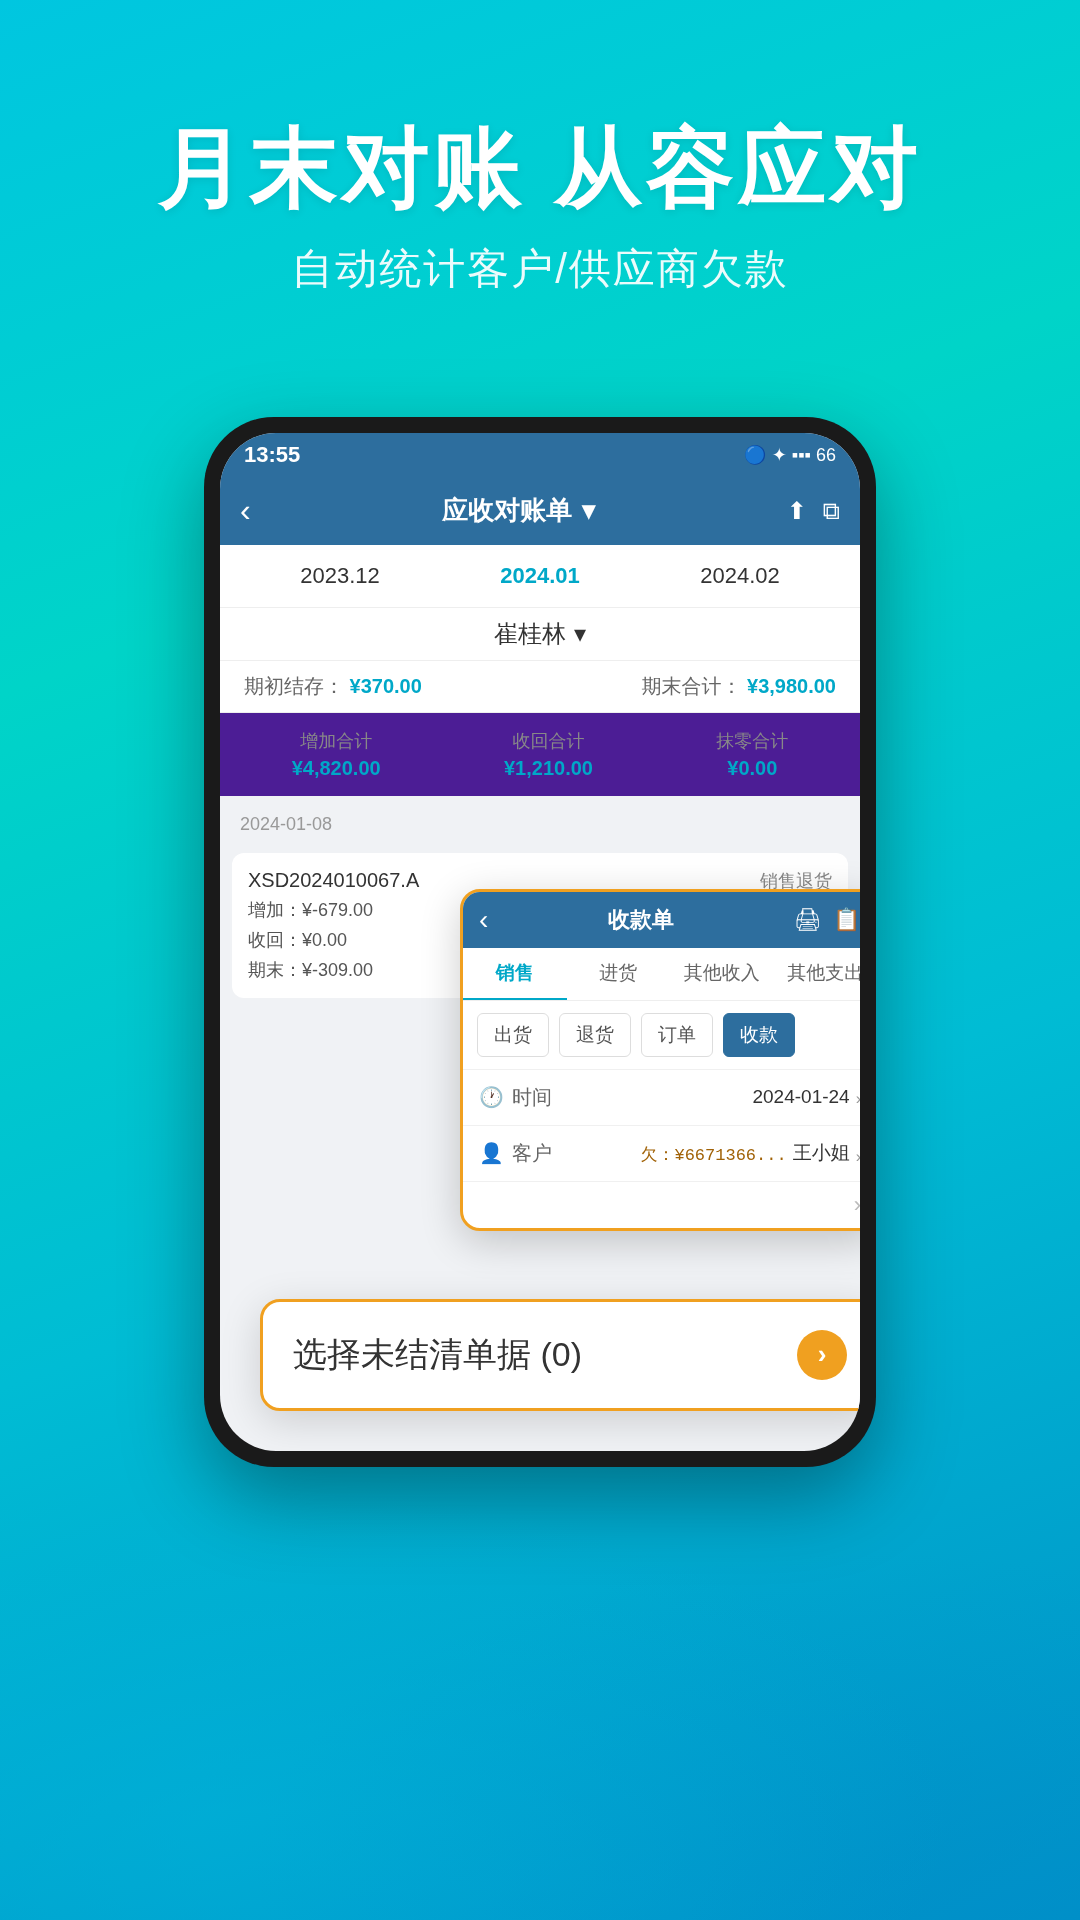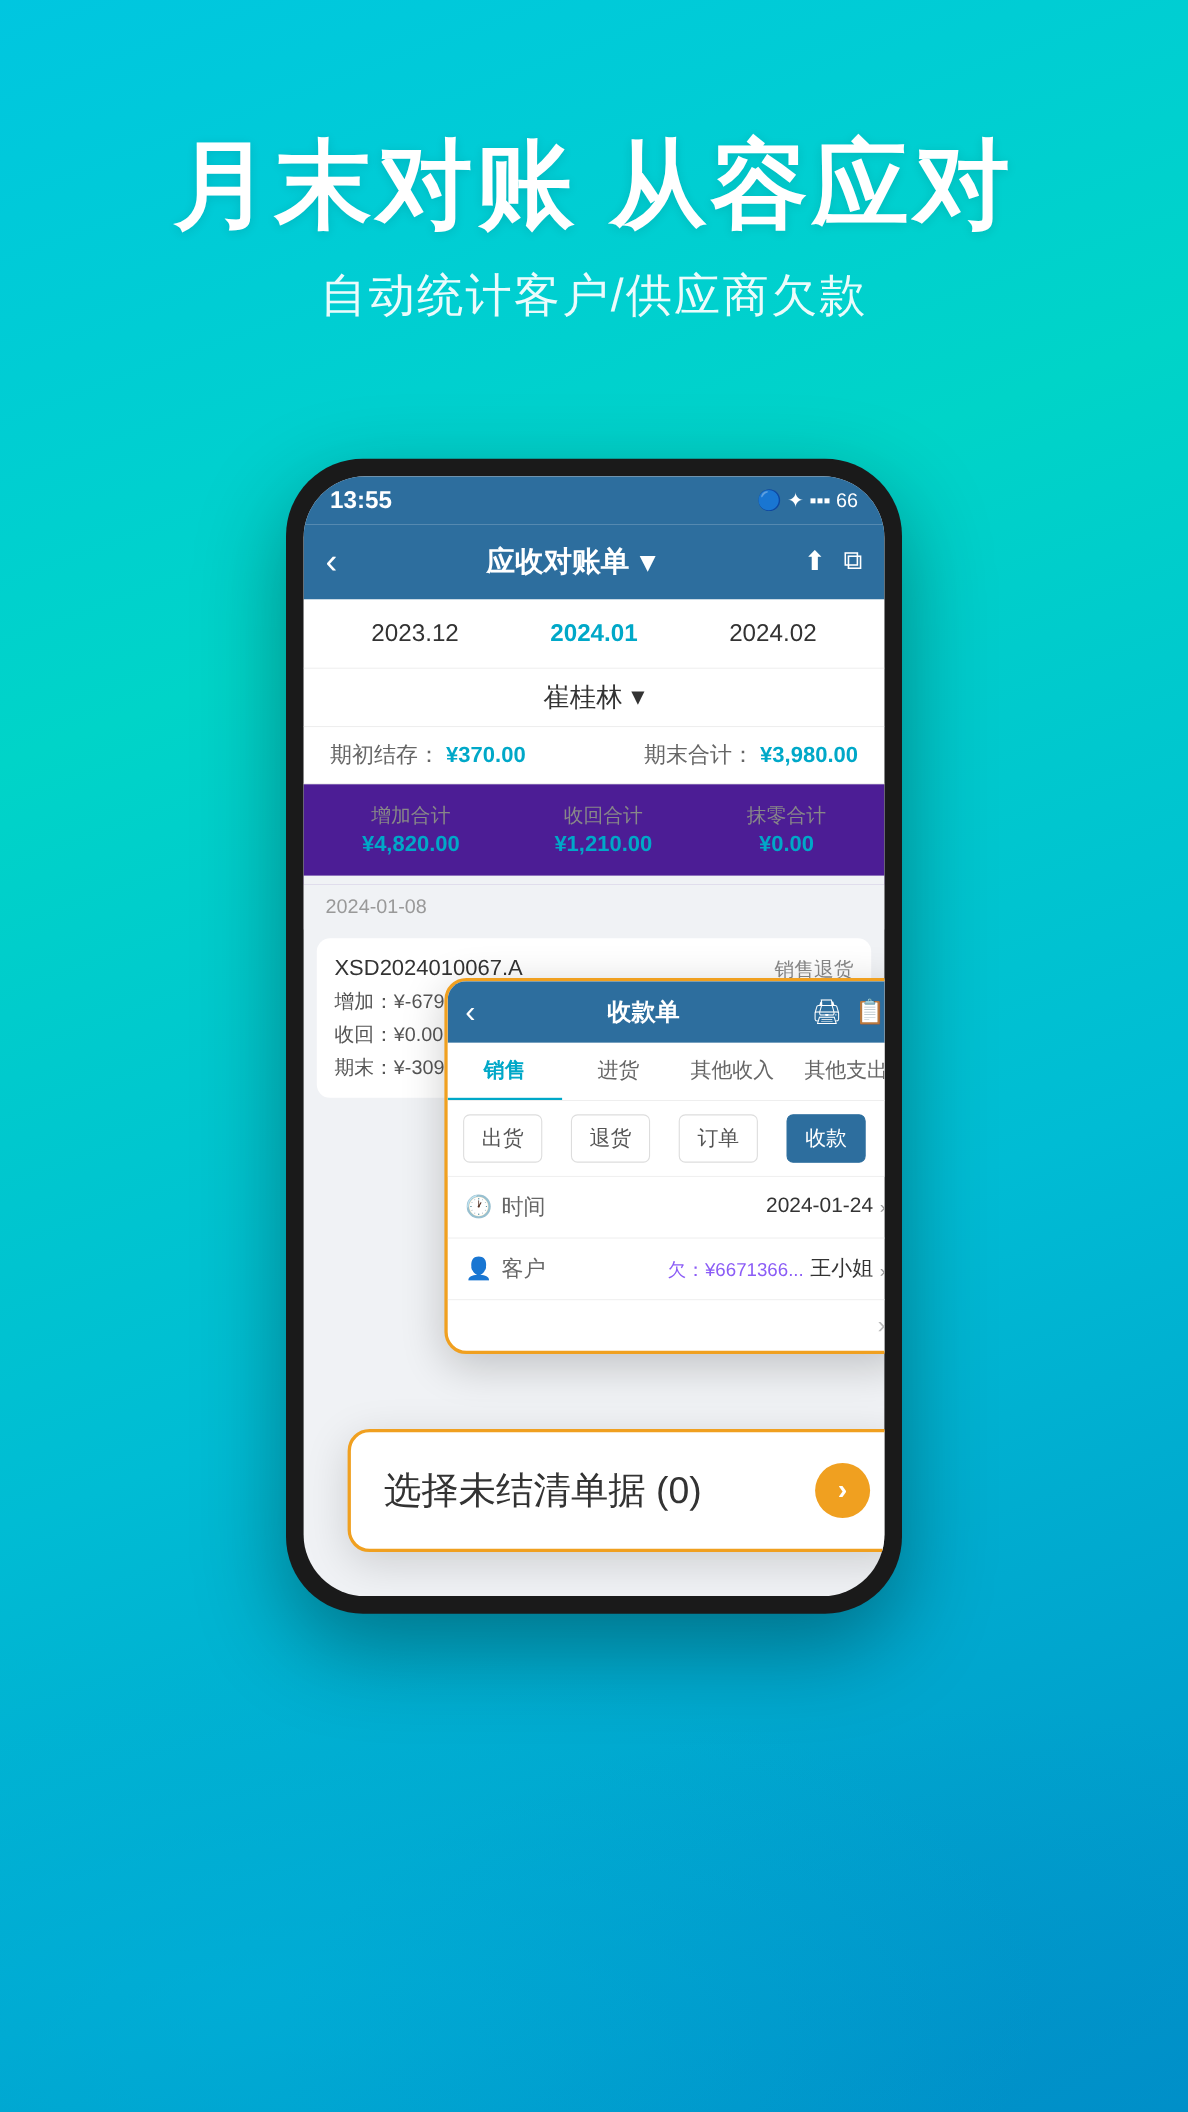--- a/index.html
+++ b/index.html
@@ -48,21 +48,21 @@
     }
 
     .phone-container {
       position: relative;
       display: flex;
       justify-content: center;
       margin-top: 60px;
     }
 
     .phone-frame {
-      width: 560px;
+      width: 672px;
       height: 1050px;
       background: #1a1a1a;
       border-radius: 70px;
       padding: 16px;
       box-shadow: 0 30px 80px rgba(0,0,0,0.35);
       position: relative;
     }
 
     .phone-screen {
       width: 100%;
@@ -281,21 +281,21 @@
     }
 
     .payment-tab.active {
       color: #00a8c8;
       border-bottom: 2px solid #00a8c8;
       font-weight: 600;
     }
 
     .payment-type-row {
       display: flex;
-      gap: 26px;
+      gap: 10px;
       padding: 12px 14px;
       background: white;
     }
 
     .payment-type-btn {
       border: 1px solid #ddd;
       border-radius: 6px;
       padding: 8px 16px;
       font-size: 19px;
       color: #555;
@@ -488,21 +488,21 @@
             <span class="chevron">›</span>
           </span>
         </div>
 
         <div class="payment-field">
           <span class="payment-field-label">
             <span>👤</span>
             <span>客户</span>
           </span>
           <span class="payment-field-value">
-            <span style="color:#8b5cf6;font-size:17px;">欠：¥6671366...</span>
+            <span style="color:#a16207;font-size:17px;font-family:Liberation Mono, monospace;">欠：¥6671366...</span>
             <span>王小姐</span>
             <span class="chevron">›</span>
           </span>
         </div>
 
         <div style="text-align:right;padding:10px 16px;border-top:1px solid #f0f0f0;">
           <span style="color:#bbb;font-size:22px;">›</span>
         </div>
       </div>
 

